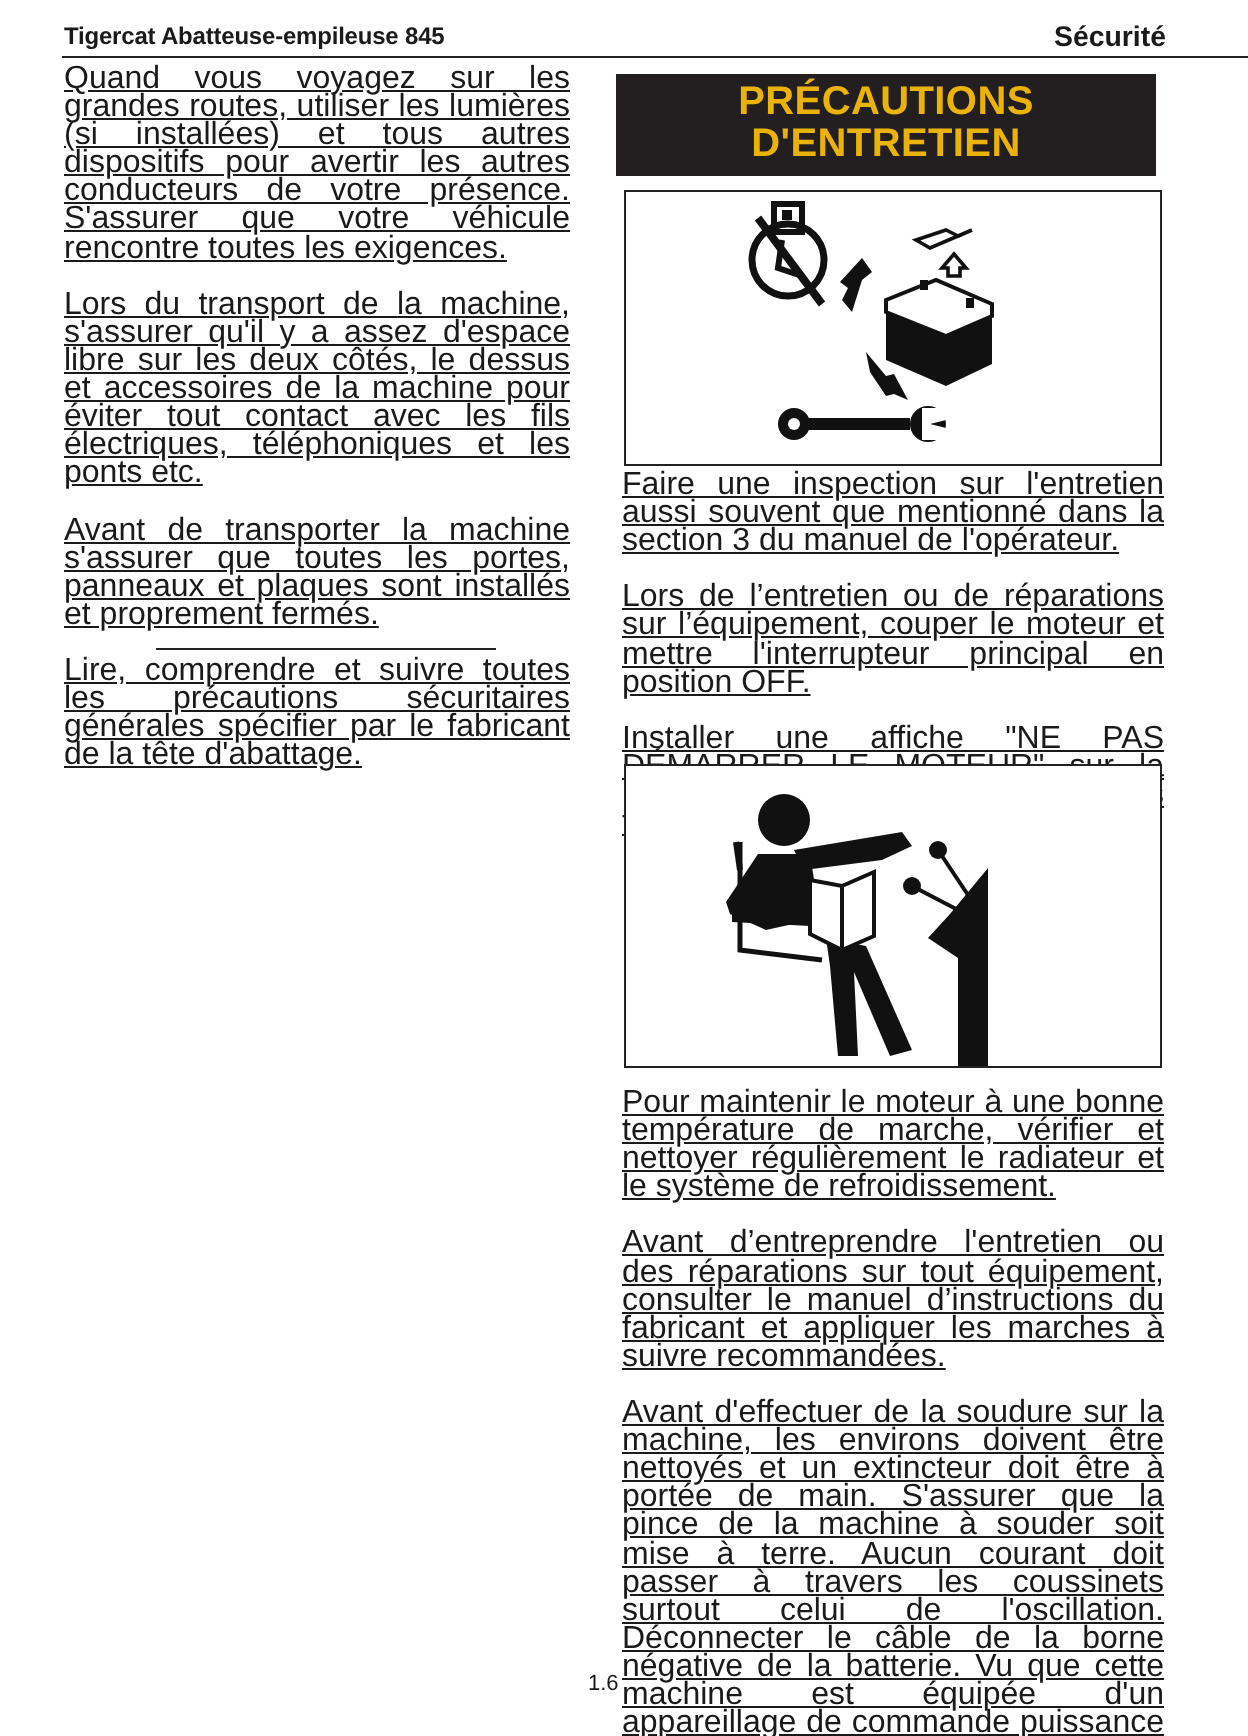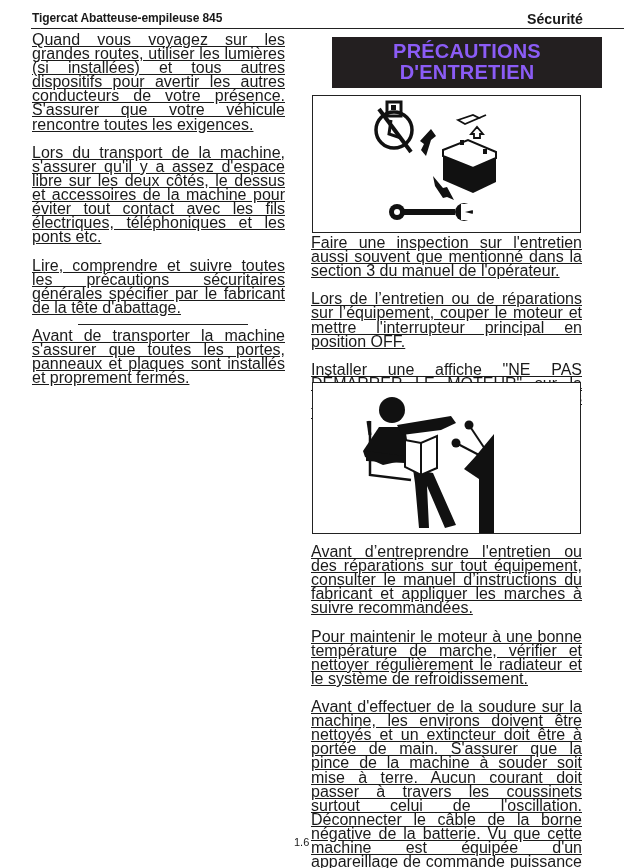--- a/index.html
+++ b/index.html
@@ -6,43 +6,43 @@
   body { width: 624px; height: 868px; position: relative; overflow: hidden;
          font-family: "Liberation Sans", sans-serif; color: #1a1a1a; }
   .hdr-left { position: absolute; left: 32px; top: 11px; font-size: 12px; font-weight: bold; letter-spacing: -0.1px; }
   .hdr-right { position: absolute; right: 41px; top: 11px; font-size: 14.2px; font-weight: bold; }
   .hdr-rule { position: absolute; left: 31px; top: 28px; width: 593px; height: 0; border-top: 1.3px solid #222; }
   .col { position: absolute; font-size: 16px; line-height: 14.1px; text-align: justify; text-decoration: underline; }
   .col p { margin: 0 0 14.1px 0; }
   .col-left { left: 32px; top: 33px; width: 253px; }
   .col-right { left: 311px; width: 271px; }
   .sep { position: absolute; left: 78px; top: 324px; width: 170px; border-top: 1.3px solid #222; }
-  .banner { position: absolute; left: 332px; top: 37px; width: 270px; height: 51px; background: #231f20;
-            color: #8b5cf6; text-align: center; font-weight: bold; font-size: 20px; line-height: 21px;
+  .banner { position: absolute; left: 308px; top: 37px; width: 270px; height: 51px; background: #231f20;
+            color: #eab308; text-align: center; font-weight: bold; font-size: 20px; line-height: 21px;
             padding-top: 4px; box-sizing: border-box; letter-spacing: 0.2px; }
   .figbox { position: absolute; left: 312px; width: 269px; border: 1.3px solid #222; background: #fff; box-sizing: border-box; }
   .fig1 { top: 95px; height: 138px; }
   .fig2 { top: 382px; height: 152px; }
   .figbox svg { position: absolute; left: 0; top: 0; }
   .pageno { position: absolute; left: 294px; top: 836px; font-size: 11px; text-align: right; }
 </style>
 </head>
 <body>
 
 <div>
   <div class="hdr-left">Tigercat Abatteuse-empileuse 845</div>
   <div class="hdr-right">Sécurité</div>
   <div class="hdr-rule"></div>
 </div>
 
 <div class="col col-left">
   <p>Quand vous voyagez sur les grandes routes, utiliser les lumières (si installées) et tous autres dispositifs pour avertir les autres conducteurs de votre présence.  S'assurer que votre véhicule rencontre toutes les exigences.</p>
   <p>Lors du transport de la machine, s'assurer qu'il y a assez d'espace libre sur les deux côtés, le dessus et accessoires de la machine pour éviter tout contact avec les fils électriques, téléphoniques et les ponts etc.</p>
+  <p>Avant de transporter la machine s'assurer que toutes les portes, panneaux et plaques sont installés et proprement fermés.</p>
   <p>Lire, comprendre et suivre toutes les précautions sécuritaires générales spécifier par le fabricant de la  tête d'abattage.</p>
-  <p>Avant de transporter la machine s'assurer que toutes les portes, panneaux et plaques sont installés et proprement fermés.</p>
 </div>
 <div class="sep"></div>
 
 <div class="banner">
   <div>PRÉCAUTIONS</div>
   <div>D'ENTRETIEN</div>
 </div>
 
 <div class="figbox fig1">
   <svg width="267" height="136" viewBox="0 0 267 136">
@@ -116,18 +116,18 @@
       <circle cx="156" cy="42" r="4.5" stroke="none"></circle>
       <circle cx="143" cy="60" r="4.5" stroke="none"></circle>
       <line x1="156" y1="42" x2="172" y2="66" stroke-width="2"></line>
       <line x1="143" y1="60" x2="166" y2="72" stroke-width="2"></line>
       <path d="M181 51 L181 150 L166 150 L166 96 L151 86 L162 74 Z" stroke="none"></path>
     </g>
   </svg>
 </div>
 
 <div class="col col-right" style="top:545px;">
+  <p>Pour maintenir le moteur à une bonne température de marche, vérifier et nettoyer régulièrement le radiateur et le système de refroidissement.</p>
   <p>Avant d’entreprendre l'entretien ou des réparations sur tout équipement, consulter le manuel d’instructions du fabricant et appliquer les marches à suivre recommandées.</p>
-  <p>Pour maintenir le moteur à une bonne température de marche, vérifier et nettoyer régulièrement le radiateur et le système de refroidissement.</p>
   <p>Avant d'effectuer de la soudure sur la machine, les environs doivent être nettoyés et un extincteur doit être à portée de main. S'assurer que la pince de la machine à souder soit mise à terre. Aucun courant doit passer à travers les coussinets surtout celui de l'oscillation. Déconnecter le câble de la borne négative de la batterie. Vu que cette machine est équipée d'un appareillage de commande puissance électronique il faut enlever le connecteur à 25 goupilles de la boîte noire montée sur le mur arrière de la cabine avant de souder.</p>
 </div>
 
 <div class="pageno">1.6</div>
 
 </body></html>

